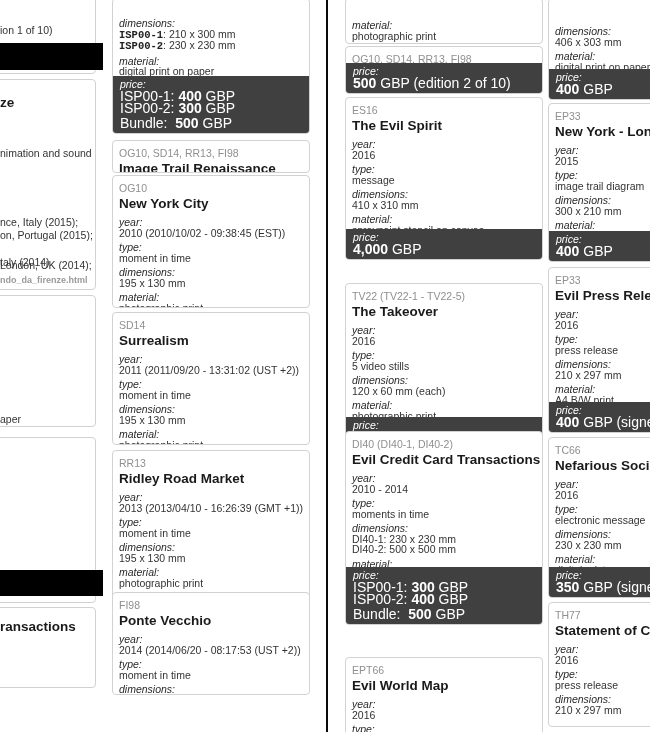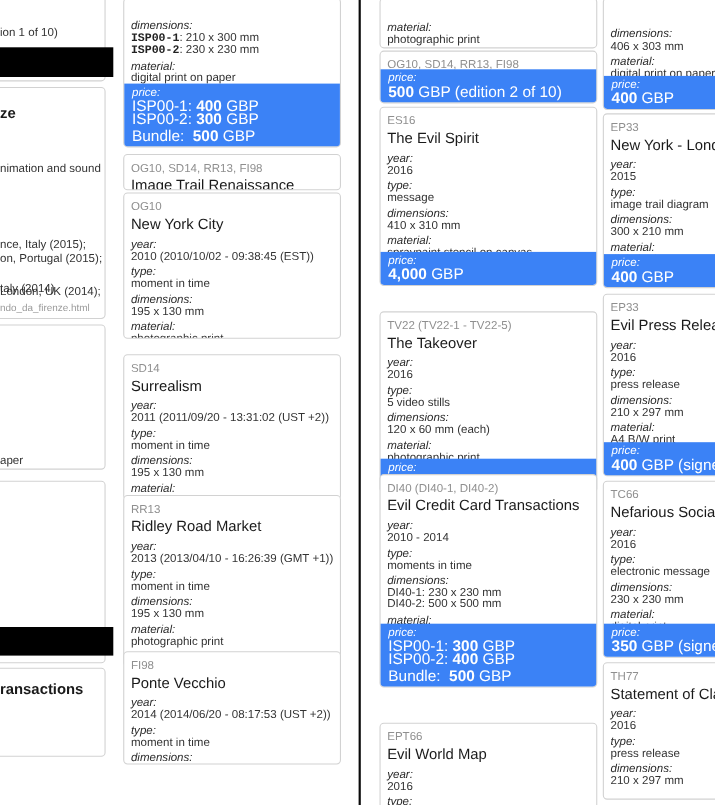--- a/index.html
+++ b/index.html
@@ -14,38 +14,38 @@
   #col2{left:112px;width:198px;}
   #col3{left:345px;width:198px;}
   #col4{left:548px;width:198px;}
   #divider{position:absolute;left:326px;top:0;width:2px;height:732px;background:#0a0a0a;}
   .card{
     position:absolute;left:0;right:0;box-sizing:border-box;
     background:#fff;border:1px solid #d2d2d2;border-radius:4px;
     padding:7px 6px 4px 6px;overflow:hidden;
   }
   .code{font-size:10.5px;line-height:11px;color:#8f8f8f;margin-bottom:3px;white-space:nowrap;}
-  .title{font-size:13.5px;line-height:14px;font-weight:normal;color:#1a1a1a;margin:2px 0 4px 0;white-space:nowrap;}
+  .title{font-size:13.5px;line-height:14px;font-weight:bold;color:#1a1a1a;margin:2px 0 4px 0;white-space:nowrap;}
   .fg{margin-bottom:2px;}
   .fl{font-size:10.5px;line-height:10.5px;font-style:italic;color:#2a2a2a;padding-top:2px;}
   .fv{font-size:10.5px;line-height:10.5px;color:#333;white-space:nowrap;}
   .fv b{font-weight:bold;color:#222;font-family:Liberation Mono, monospace;}
   .price{
     position:absolute;left:-7px;right:-7px;bottom:-1px;
-    background:#3b82f6;color:#fff;padding:3px 0 5px 14px;
+    background:#404040;color:#fff;padding:3px 0 5px 14px;
   }
   .price .pl{font-size:10.5px;line-height:11px;font-style:italic;}
   .price .pv{font-size:14px;line-height:12px;white-space:nowrap;}
   .price .pv.gap{margin-top:3px;}
   .price .pv b{font-weight:bold;}
   
   .frag{position:absolute;left:106px;white-space:nowrap;}
   .frag.t{font-size:10.5px;line-height:11px;color:#333;}
   .frag.b{font-size:13.5px;line-height:14px;font-weight:bold;color:#1a1a1a;}
-  .frag.l{font-size:9px;line-height:10px;color:#9a9a9a;}
+  .frag.l{font-size:9px;line-height:10px;color:#9a9a9a;font-weight:bold;}
   .c1bar{position:absolute;left:-7px;width:216px;background:#000;}
   .c1bar span{display:block;margin-left:56px;padding-top:8px;color:#fff;font-size:10.5px;line-height:11px;white-space:nowrap;}
 </style>
 </head>
 <body>
 
 <div id="col1" class="column">
     <div class="card" style="top: -40px; height: 114px;"></div>
     <div class="card" style="top: 79px; height: 211px;"></div>
     <div class="card" style="top: 295px; height: 132px;"></div>
@@ -101,21 +101,21 @@
       </div>
       <div class="fg">
         <div class="fl">dimensions:</div>
         <div class="fv">195 x 130 mm</div>
       </div>
       <div class="fg">
         <div class="fl">material:</div>
         <div class="fv">photographic print</div>
       </div>
     </div>
-    <div class="card" style="top: 312px; height: 133px; margin-top: 10px;">
+    <div class="card" style="top: 312px; height: 133px;">
       <div class="code">SD14</div>
       <div class="title">Surrealism</div>
       <div class="fg">
         <div class="fl">year:</div>
         <div class="fv">2011 (2011/09/20 - 13:31:02 (UST +2))</div>
       </div>
       <div class="fg">
         <div class="fl">type:</div>
         <div class="fv">moment in time</div>
       </div>

